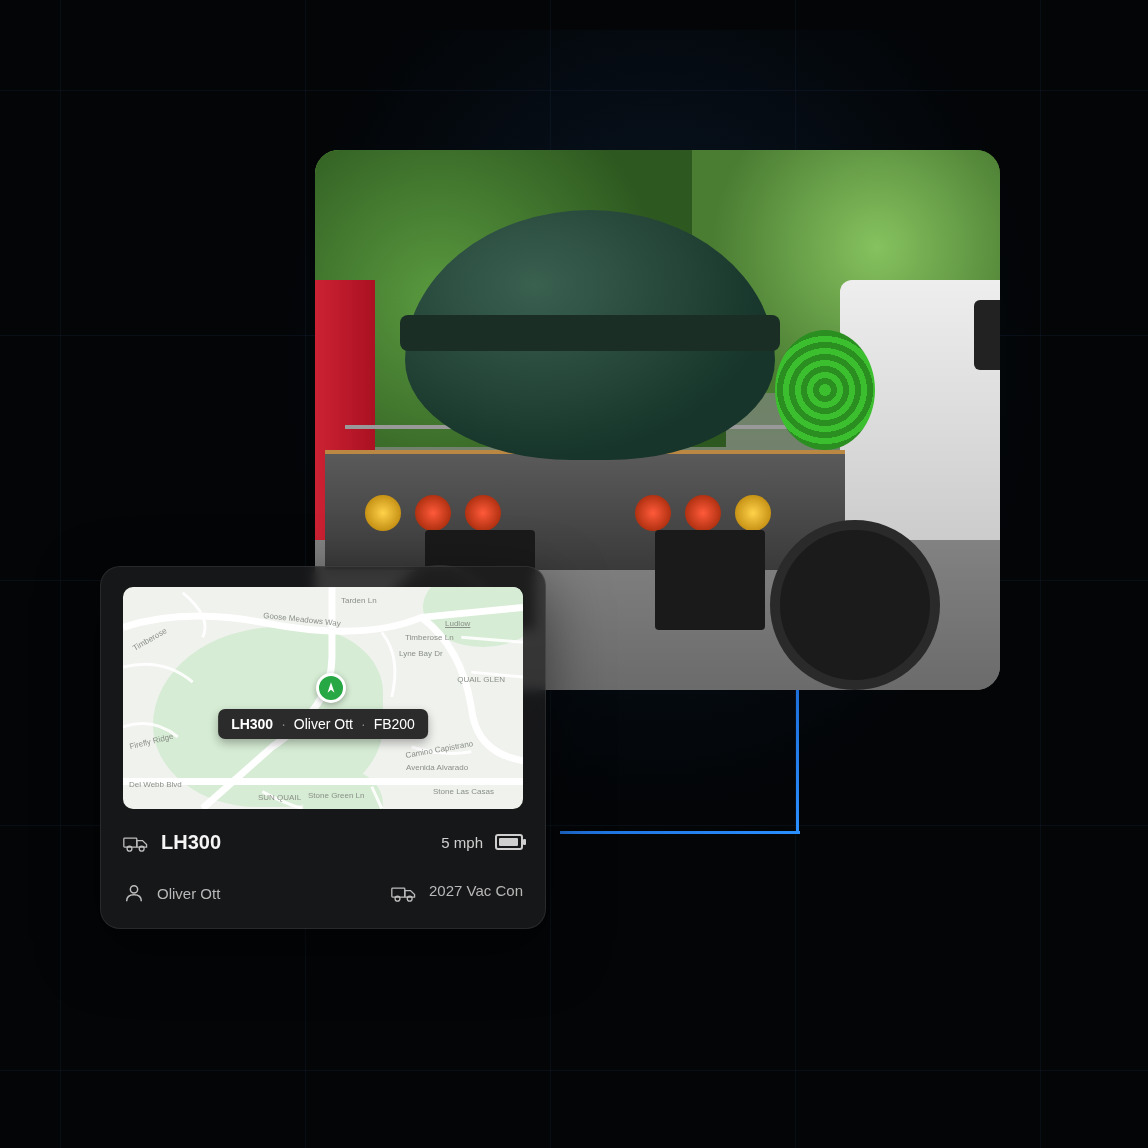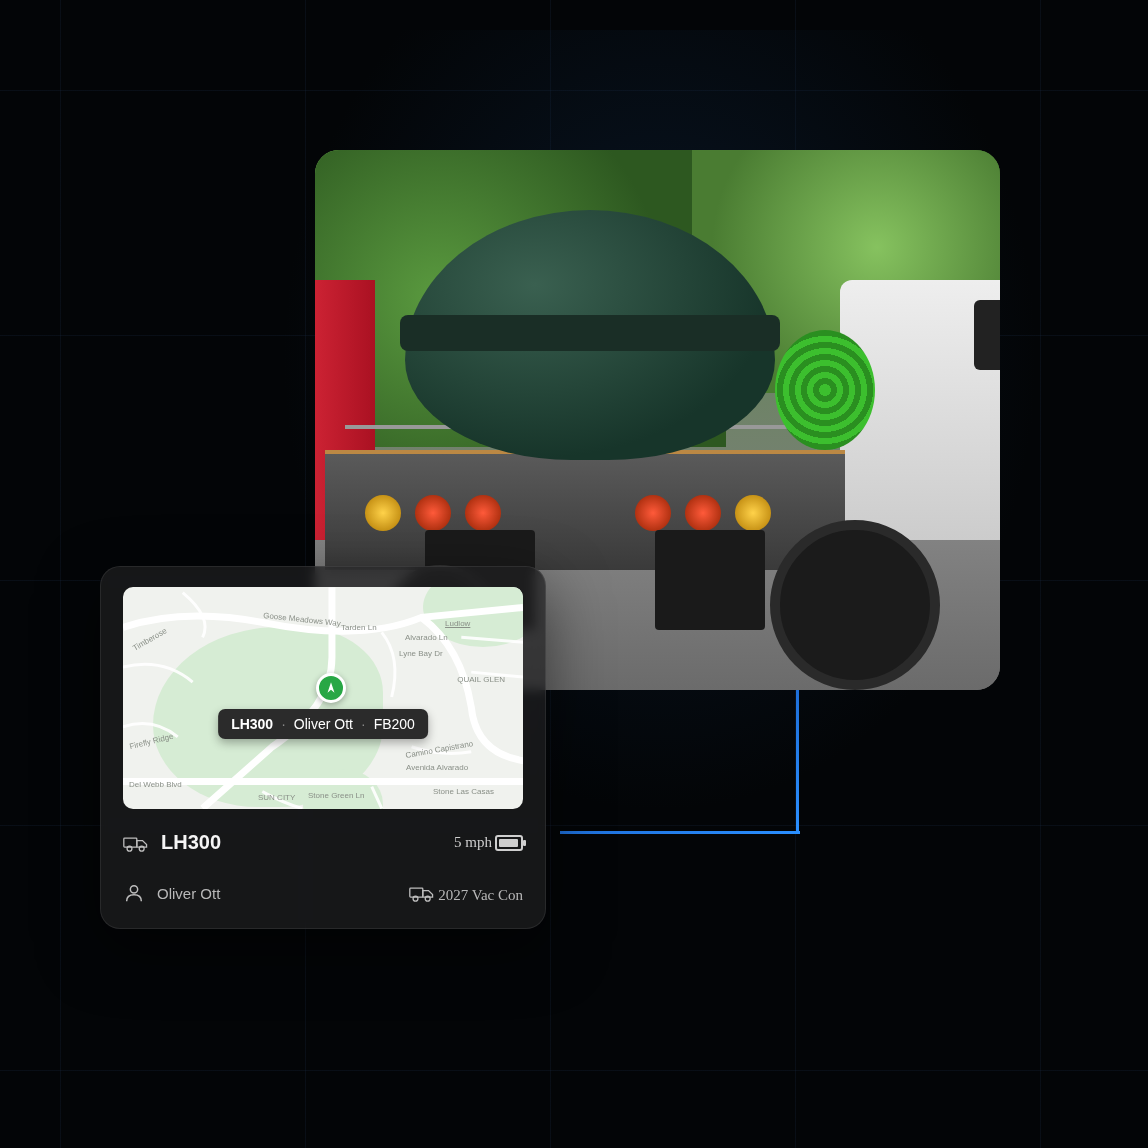--- a/index.html
+++ b/index.html
@@ -149,21 +149,21 @@
 
   .card-row {
     display:flex;
     align-items:center;
     justify-content:space-between;
     margin-top: 22px;
     color:#e5e5e5;
   }
   .card-row.secondary { margin-top: 28px; color:#b8b8b8; font-size:15px; }
   .row-left { display:flex; align-items:center; gap:12px; }
-  .row-right { display:flex; align-items:flex-end; gap:3px;font-family:Liberation Serif, serif; }
+  .row-right { display:flex; align-items:flex-start; gap:12px; }
   .vehicle-id { font-weight:700; font-size:20px; color:#f5f5f5; }
   .speed { font-size:15px; color:#cfcfcf; }
   .icon { width:22px; height:22px; stroke:#bdbdbd; fill:none; stroke-width:1.6; flex-shrink:0; }
   .icon.truck { width:26px; }
   .battery-icon { width:28px; height:16px; border:2px solid #cfcfcf; border-radius:3px; position:relative; }
   .battery-icon::after { content:''; position:absolute; right:-5px; top:3px; width:3px; height:6px; background:#cfcfcf; border-radius:1px; }
   .battery-icon .fill { position:absolute; left:2px; top:2px; bottom:2px; width:80%; background:#cfcfcf; border-radius:1px; }
 </style>
 </head>
 <body>
@@ -217,28 +217,28 @@
         <path d="M60,5 Q90,30 80,50"></path>
         <path d="M260,45 Q280,70 270,110"></path>
         <path d="M340,50 L402,55"></path>
         <path d="M350,85 L402,90"></path>
         <path d="M290,160 Q320,170 350,165"></path>
         <path d="M250,200 L260,222"></path>
         <path d="M140,205 Q160,216 180,222"></path>
       </g>
     </svg>
 
-    <span class="map-label" style="top:206px;left:135px;">SUN CITY</span>
+    <span class="map-label" style="top:206px;left:135px;">SUN QUAIL</span>
     <span class="map-label" style="top:88px;right:18px;">QUAIL GLEN</span>
     <span class="map-label" style="top:150px;left:6px;transform:rotate(-14deg);">Firefly Ridge</span>
     <span class="map-label" style="top:193px;left:6px;text-align:center;">Del Webb Blvd</span>
     <span class="map-label" style="top:28px;left:140px;transform:rotate(6deg);">Goose Meadows Way</span>
-    <span class="map-label" style="top:46px;left:282px;">Alvarado Ln</span>
+    <span class="map-label" style="top:46px;left:282px;">Timberose Ln</span>
     <span class="map-label" style="top:62px;left:276px;">Lyne Bay Dr</span>
-    <span class="map-label" style="top:36px;left:218px;">Tarden Ln</span>
+    <span class="map-label" style="top:9px;left:218px;">Tarden Ln</span>
     <span class="map-label" style="top:32px;left:322px;text-decoration:underline;">Ludlow</span>
     <span class="map-label" style="top:48px;left:8px;transform:rotate(-30deg);">Timberose</span>
     <span class="map-label" style="top:158px;left:282px;transform:rotate(-10deg);">Camino Capistrano</span>
     <span class="map-label" style="top:176px;left:283px;">Avenida Alvarado</span>
     <span class="map-label" style="top:200px;left:310px;">Stone Las Casas</span>
     <span class="map-label" style="top:204px;left:185px;">Stone Green Ln</span>
 
     <div class="map-pin">
       <svg viewBox="0 0 24 24">
           <path d="M12 2 L18 20 L12 15 L6 20 Z"></path>

